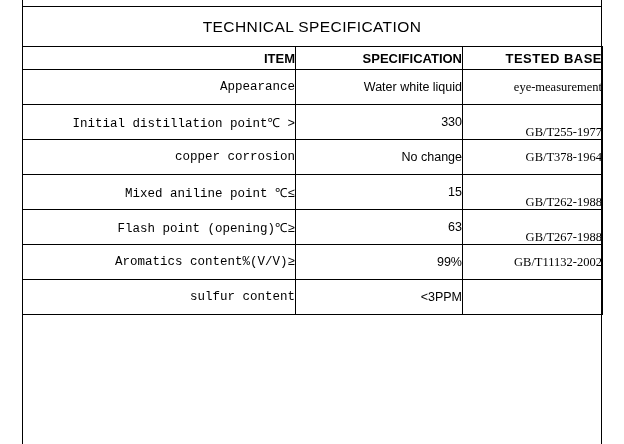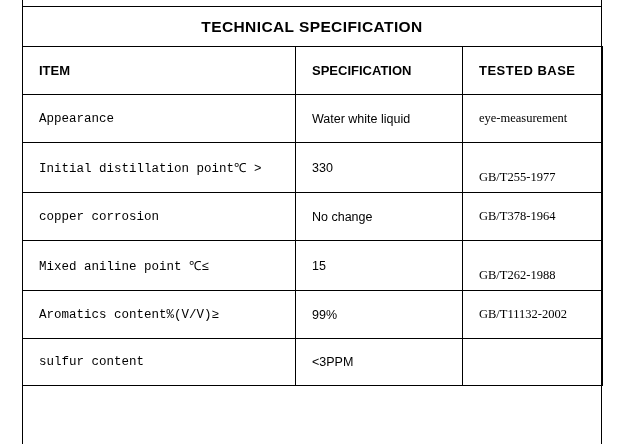--- a/index.html
+++ b/index.html
@@ -54,36 +54,36 @@
     top: 7px;
     width: 578px;
     height: 39px;
     display: flex;
     align-items: center;
     justify-content: center;
     box-sizing: border-box;
   }
   .title-band .title-text {
     font-size: 15.5px;
-    font-weight: bold;
+    font-weight: normal;
     letter-spacing: 0.4px;
   }
   table.spec {
     position: absolute;
     left: 22px;
     top: 46px;
     width: 580px;
     border-collapse: collapse;
     table-layout: fixed;
   }
   table.spec td, table.spec th {
     border: 1px solid #000;
     box-sizing: border-box;
-    padding: 16px;
-    text-align: left;
+    padding: 0;
+    text-align: right;
     vertical-align: middle;
     font-size: 12.5px;
     font-weight: normal;
   }
   table.spec thead th {
     height: 23px;
     font-weight: bold;
     font-size: 13px;
   }
   col.c-item { width: 273px; }
@@ -174,20 +174,27 @@
       </tr>
 
       <tr>
         <td class="item-cell">Mixed aniline point ℃≤</td>
         <td>15</td>
         <td class="base-cell">
           <span class="base-bottom">GB/T262-1988</span>
         </td>
       </tr>
 
+      <tr>
+        <td class="item-cell">Flash point (opening)℃≥</td>
+        <td>63</td>
+        <td class="base-cell">
+          <span class="base-bottom">GB/T267-1988</span>
+        </td>
+      </tr>
 
       <tr>
         <td class="item-cell">Aromatics content%(V/V)≥</td>
         <td>99%</td>
         <td class="base-cell">GB/T11132-2002</td>
       </tr>
 
       <tr>
         <td class="item-cell">sulfur content</td>
         <td>&lt;3PPM</td>

